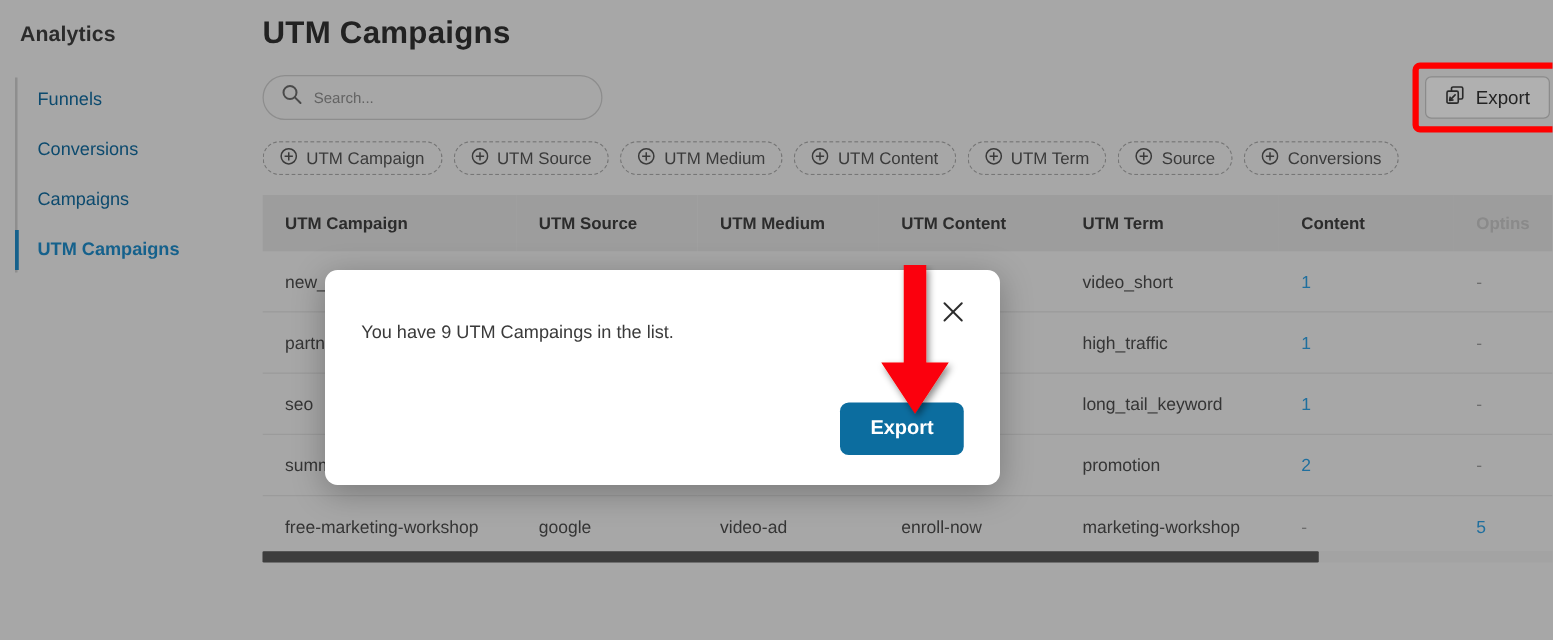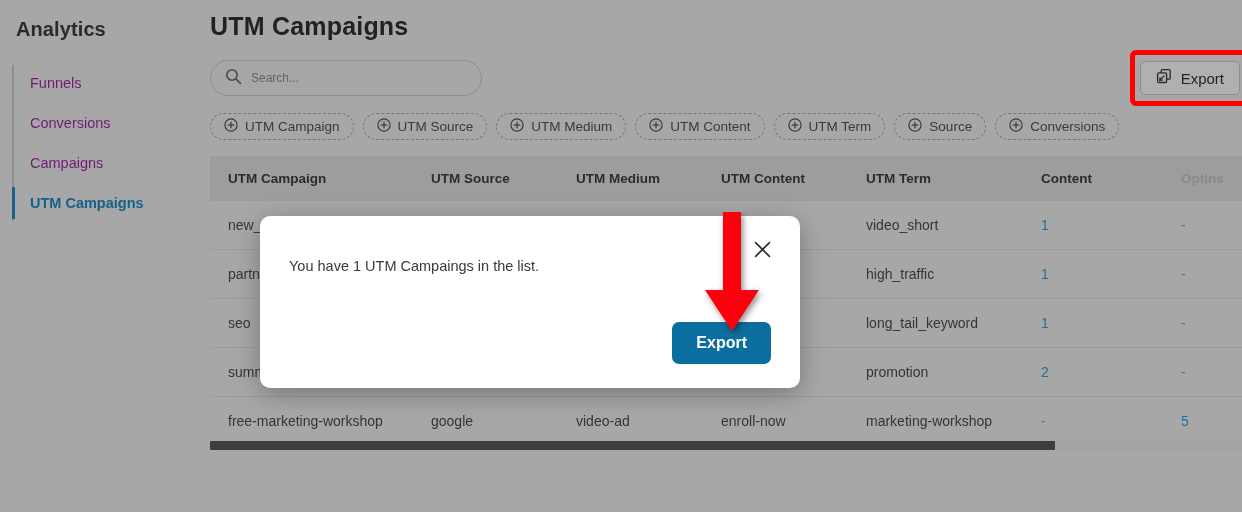--- a/index.html
+++ b/index.html
@@ -26,21 +26,21 @@
   }
 
   
   .sidebar {
     width: 205px;
     flex: 0 0 205px;
     padding: 14px 0 0 0;
     position: relative;
   }
   .sidebar-title {
-    font-size: 20px;
+    font-size: 17px;
     font-weight: 600;
     color: #2b2b2b;
     padding: 4px 0 0 16px;
     letter-spacing: .1px;
   }
   .nav-list {
     margin-top: 22px;
     position: relative;
     padding-left: 12px;
   }
@@ -48,21 +48,21 @@
     position: absolute;
     left: 12px;
     top: 2px;
     bottom: 2px;
     width: 2px;
     background: #8e8e8e;
   }
   .nav-item {
     position: relative;
     font-size: 14.5px;
-    color: #701a75;
+    color: #0c4a6e;
     padding: 11px 0 11px 18px;
     line-height: 18px;
     cursor: pointer;
     white-space: nowrap;
   }
   .nav-item.active {
     color: #15618c;
     font-weight: 600;
   }
   .nav-item.active::before {
@@ -524,21 +524,21 @@
 
     <button class="modal-close">
       <span>
         <svg width="19" height="19" viewBox="0 0 19 19">
           <line x1="2.6" y1="2.6" x2="16.4" y2="16.4" stroke="#2c2c2c" stroke-width="1.6" stroke-linecap="round"></line>
           <line x1="16.4" y1="2.6" x2="2.6" y2="16.4" stroke="#2c2c2c" stroke-width="1.6" stroke-linecap="round"></line>
         </svg>
       </span>
     </button>
 
-    <div class="modal-body">You have 1 UTM Campaings in the list.</div>
+    <div class="modal-body">You have 9 UTM Campaings in the list.</div>
 
     <div class="modal-footer">
       <button class="modal-export-btn">Export</button>
     </div>
   </div>
 
   <div class="red-arrow">
     <svg width="72" height="125" viewBox="0 0 72 125">
       <defs>
         <filter id="arrowShadow" x="-50%" y="-50%" width="200%" height="200%">

